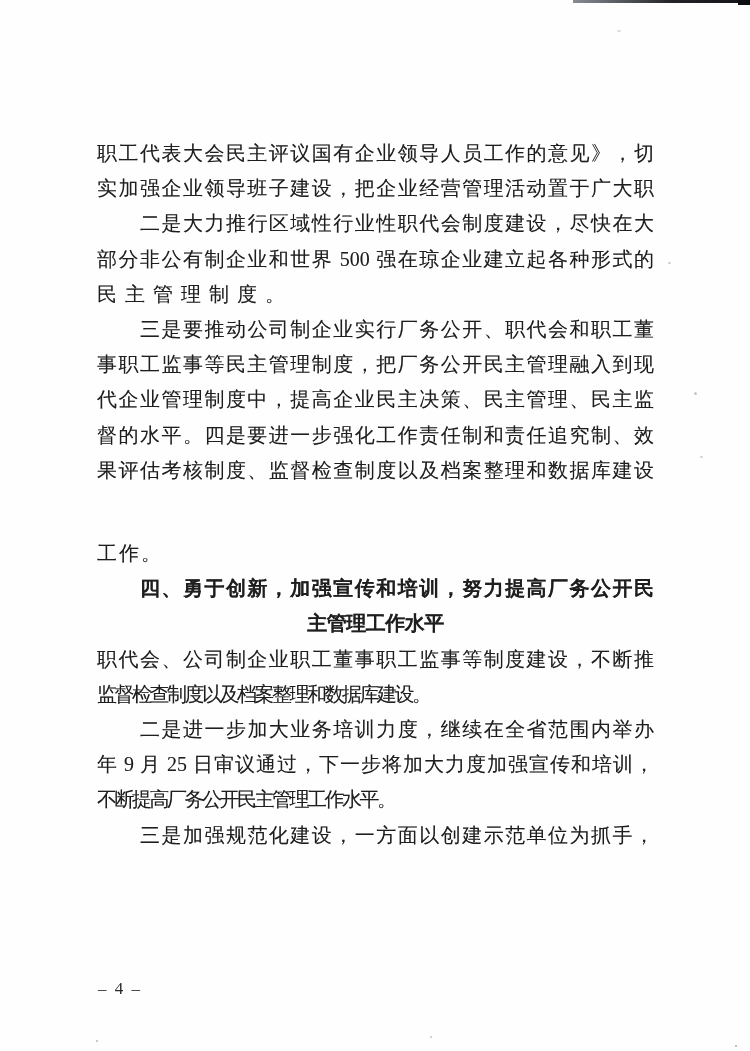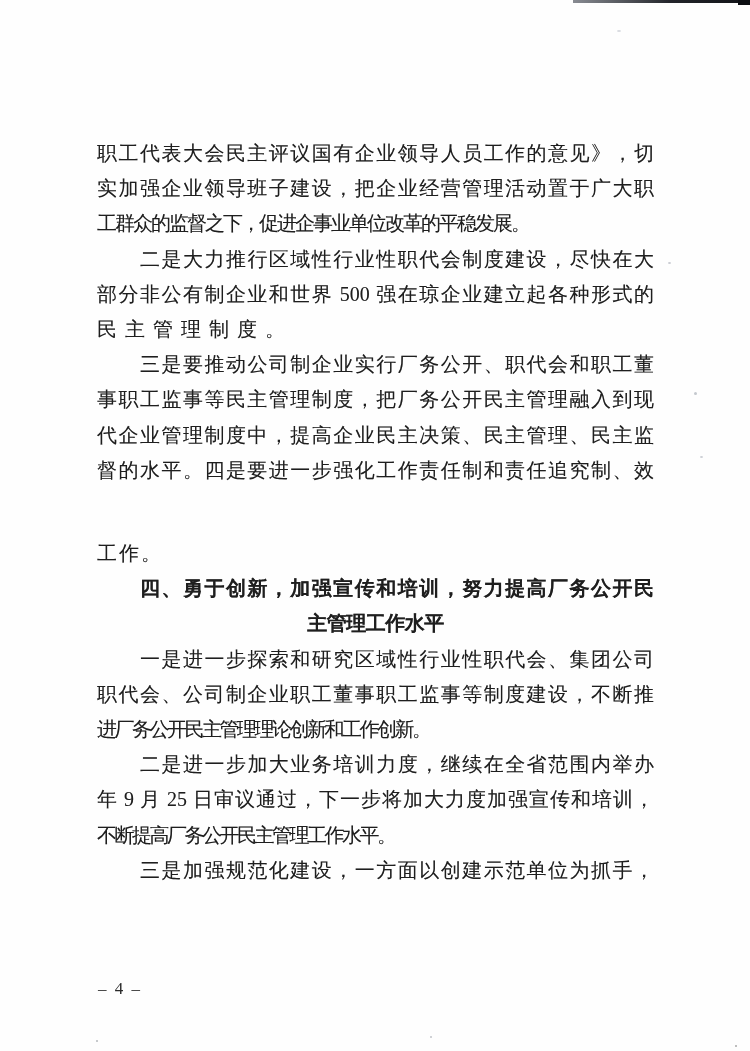--- a/index.html
+++ b/index.html
@@ -72,34 +72,33 @@
 <body>
 
 <div class="page">
 
   <div class="scan-strip"></div>
   <div class="scan-strip-tip"></div>
 
   <div class="doc-body" id="doc-body">
       <div class="line j">职工代表大会民主评议国有企业领导人员工作的意见》，切</div>
       <div class="line j">实加强企业领导班子建设，把企业经营管理活动置于广大职</div>
-      <div class="line" style="letter-spacing: -2px;">工群众的监督之下，促进企事业单位改革的平稳发展。</div>
       <div class="line j i">二是大力推行区域性行业性职代会制度建设，尽快在大</div>
       <div class="line j">部分非公有制企业和世界 500 强在琼企业建立起各种形式的</div>
       <div class="line" style="letter-spacing: 8px;">民主管理制度。</div>
       <div class="line j i">三是要推动公司制企业实行厂务公开、职代会和职工董</div>
       <div class="line j">事职工监事等民主管理制度，把厂务公开民主管理融入到现</div>
       <div class="line j">代企业管理制度中，提高企业民主决策、民主管理、民主监</div>
       <div class="line j">督的水平。四是要进一步强化工作责任制和责任追究制、效</div>
+      <div class="line j">果评估考核制度、监督检查制度以及档案整理和数据库建设</div>
       <div class="line" style="letter-spacing: 2px; margin-top: 48px;">工作。</div>
       <div class="line j b i">四、勇于创新，加强宣传和培训，努力提高厂务公开民</div>
       <div class="line b" style="letter-spacing: -0.5px; text-align: center;">主管理工作水平</div>
-      <div class="line j i">一是进一步探索和研究区域性行业性职代会、集团公司</div>
       <div class="line j">职代会、公司制企业职工董事职工监事等制度建设，不断推</div>
-      <div class="line" style="letter-spacing: -2.5px;">进厂务公开民主管理理论创新和工作创新。</div>
+      <div class="line" style="letter-spacing: -2.5px;">监督检查制度以及档案整理和数据库建设。</div>
       <div class="line j i">二是进一步加大业务培训力度，继续在全省范围内举办</div>
       <div class="line j">年 9 月 25 日审议通过，下一步将加大力度加强宣传和培训，</div>
       <div class="line" style="letter-spacing: -2.5px;">不断提高厂务公开民主管理工作水平。</div>
       <div class="line j i">三是加强规范化建设，一方面以创建示范单位为抓手，</div>
     </div>
 
   <div class="page-number">– 4 –</div>
 
   <div class="speck" style="left:668px;top:262px;width:3px;height:2px;background:#c9ccd2;"></div>
   <div class="speck" style="left:694px;top:392px;width:3px;height:3px;background:#c4c8ce;"></div>

